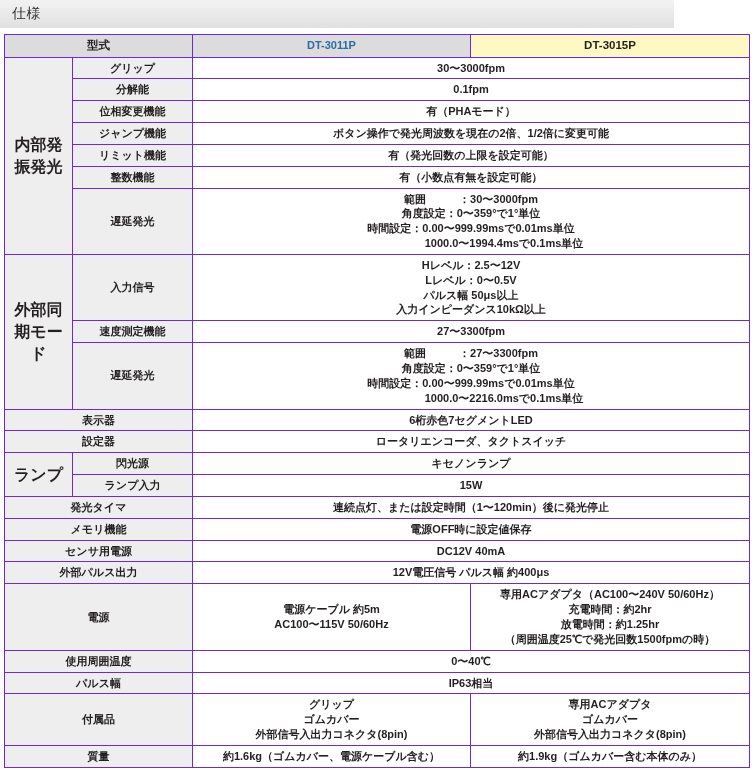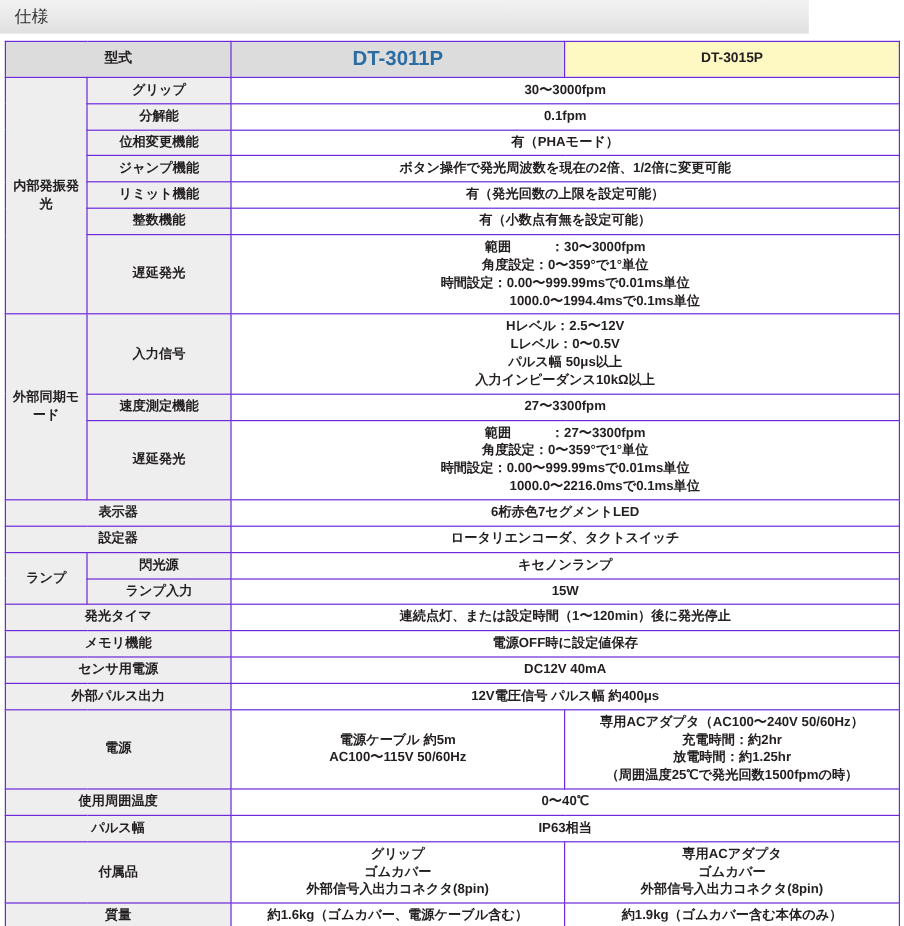--- a/index.html
+++ b/index.html
@@ -50,36 +50,36 @@
   }
   .hdr-lbl {
     background: #dcdcdc;
     text-align: center;
     font-size: 11.5px;
   }
   .hdr-model-a {
     background: #dcdcdc;
     text-align: center;
     color: #2b6ca3;
-    font-size: 17px;
+    font-size: 11px;
   }
   .hdr-model-b {
     background: #fef9c3;
     text-align: center;
     font-size: 11.5px;
   }
   .rowlabel {
     background: #eeeeee;
     text-align: center;
     font-size: 11px;
   }
   .grouplabel {
     background: #eeeeee;
     text-align: center;
-    font-size: 11px;
+    font-size: 16px;
   }
   .val {
     background: #ffffff;
     text-align: center;
     font-size: 11px;
   }
   .multiline {
     display: inline-block;
     text-align: center;
     white-space: pre-line;

